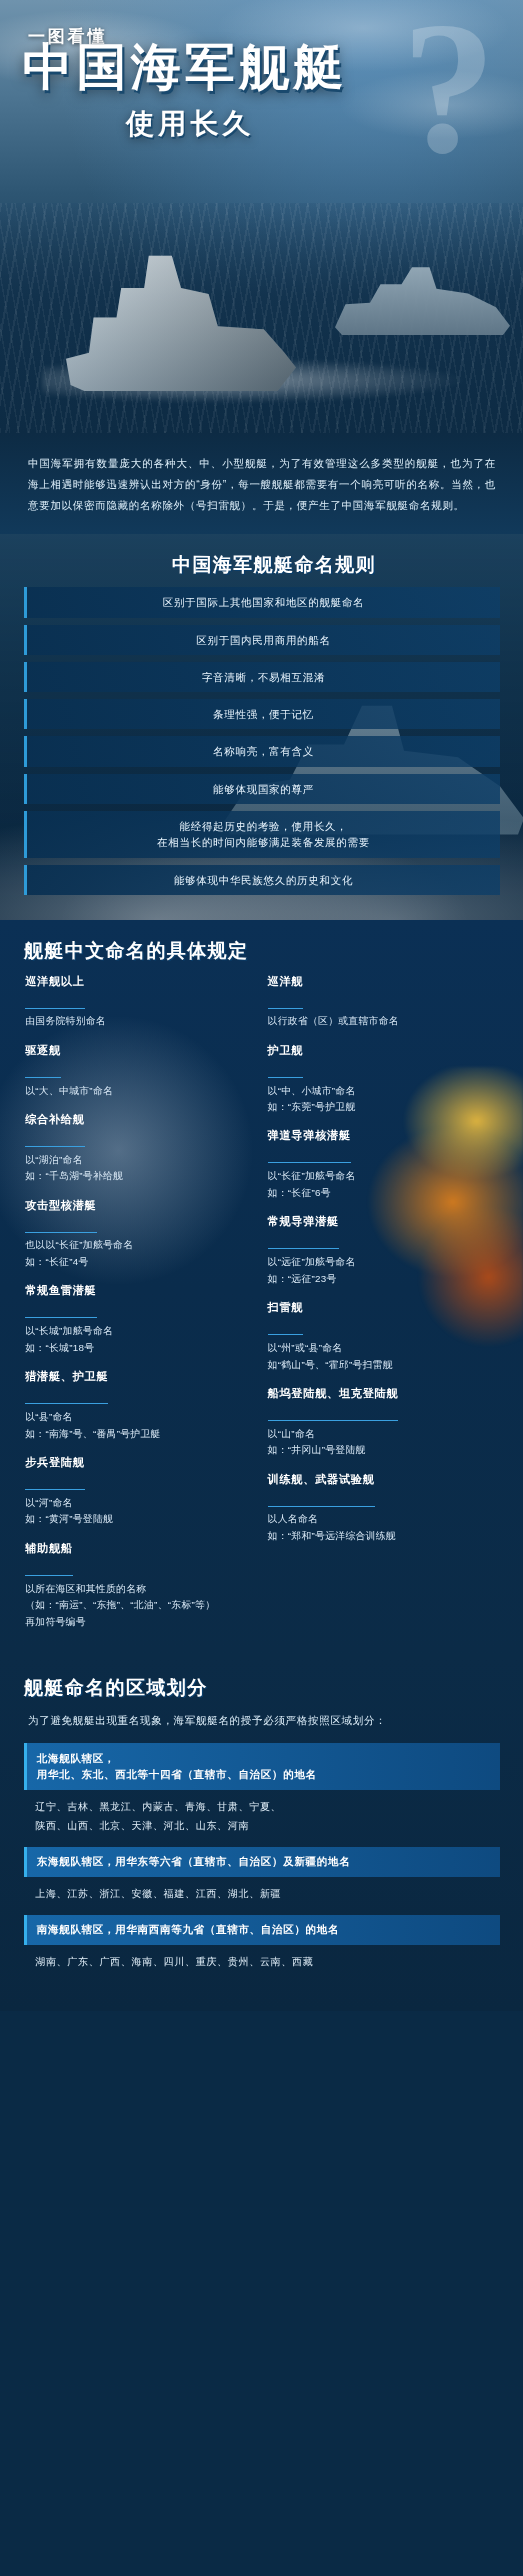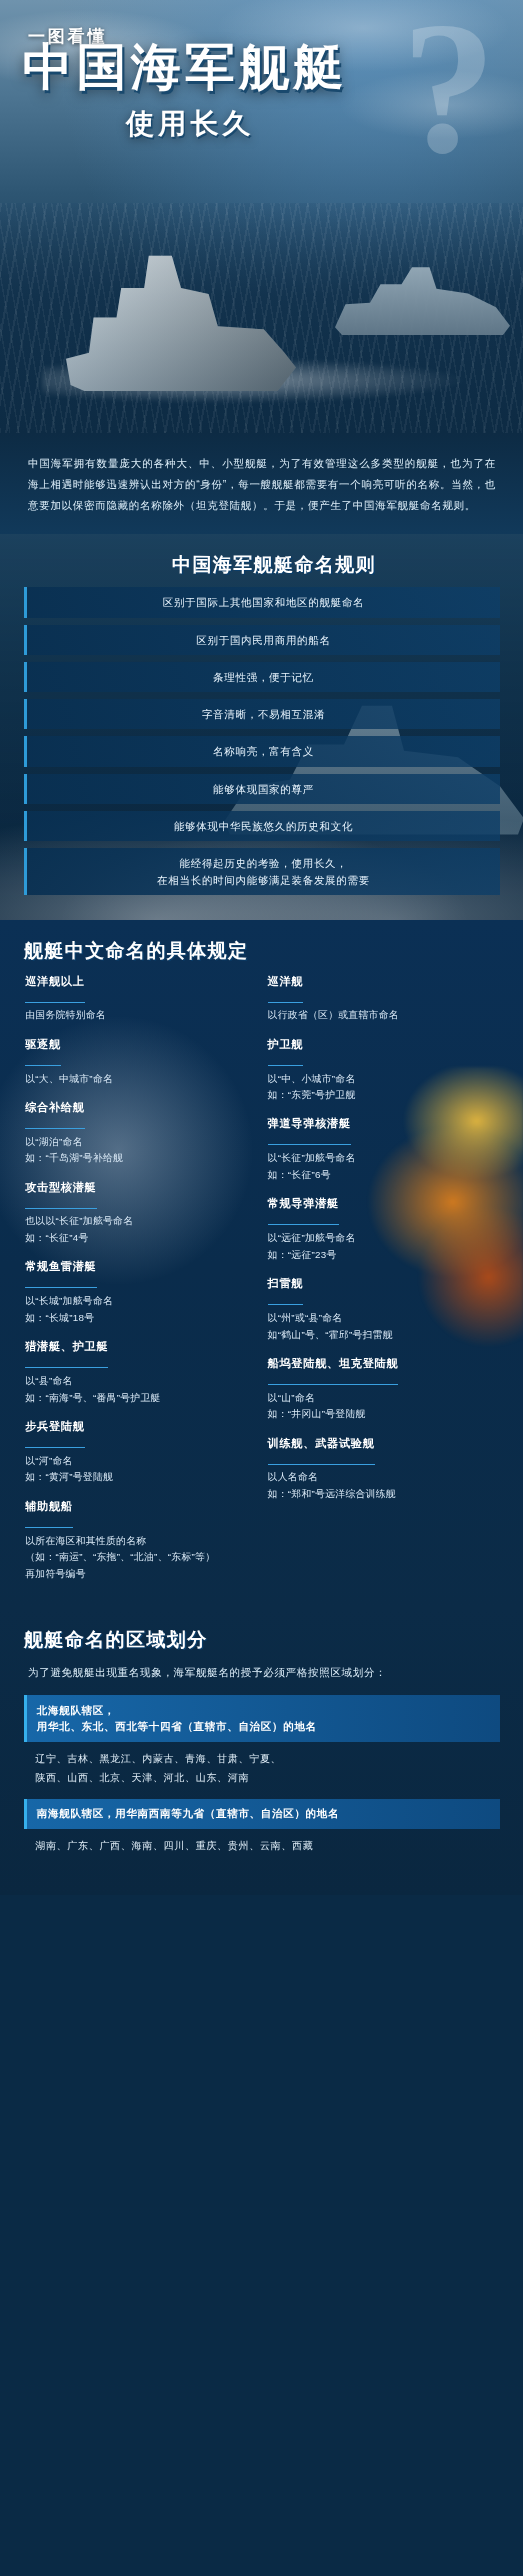--- a/index.html
+++ b/index.html
@@ -155,21 +155,21 @@
   .spec-cols{
     position:relative;
     display:flex; gap:0; padding:0 19.6px;
   }
   .spec-col{ width:50%; padding:0 5.6px; }
   .spec-item{ margin-bottom:12.6px; }
   .spec-h{
     display:inline-block;
     font-size:11.2px; font-weight:bold; color:#fff; letter-spacing:0.7px;
     border-bottom:1.4px solid #3aa0e0;
-    padding-bottom:13px; margin-bottom:4.9px;
+    padding-bottom:19px; margin-bottom:4.9px;
   }
   .spec-l{ font-size:9.8px; line-height:1.7; color:#dcebf8; letter-spacing:0.3px; }
 
   
   .region{
     background:linear-gradient(180deg,#0b2b47 0%,#0a2740 100%);
     padding-bottom:28px;
   }
   .region-note{
     font-size:10.5px; line-height:1.9; color:#dff0fb;
@@ -197,35 +197,35 @@
     <div class="sea"></div>
     <div class="wake"></div>
     <div class="ship-main"></div>
     <div class="ship-right"></div>
     <div class="qmark">?</div>
     <div class="hero-kicker">一图看懂</div>
     <div class="hero-title">中国海军舰艇</div>
     <div class="hero-sub">使用长久</div>
   </div>
 
-  <div class="intro">中国海军拥有数量庞大的各种大、中、小型舰艇，为了有效管理这么多类型的舰艇，也为了在海上相遇时能够迅速辨认出对方的“身份”，每一艘舰艇都需要有一个响亮可听的名称。当然，也意要加以保密而隐藏的名称除外（坦克登陆舰）。于是，便产生了中国海军舰艇命名规则。</div>
+  <div class="intro">中国海军拥有数量庞大的各种大、中、小型舰艇，为了有效管理这么多类型的舰艇，也为了在海上相遇时能够迅速辨认出对方的“身份”，每一艘舰艇都需要有一个响亮可听的名称。当然，也意要加以保密而隐藏的名称除外（号扫雷舰）。于是，便产生了中国海军舰艇命名规则。</div>
 
   <div class="rules">
     <div class="bg-ship"></div>
     <div class="bg-foam"></div>
     <div class="sec-title">中国海军舰艇命名规则</div>
     <div class="rule-item">区别于国际上其他国家和地区的舰艇命名</div>
     <div class="rule-item">区别于国内民用商用的船名</div>
+    <div class="rule-item">字音清晰，不易相互混淆</div>
     <div class="rule-item">条理性强，便于记忆</div>
-    <div class="rule-item">字音清晰，不易相互混淆</div>
     <div class="rule-item">名称响亮，富有含义</div>
     <div class="rule-item">能够体现国家的尊严</div>
-    <div class="rule-item">能够体现中华民族悠久的历史和文化</div>
     <div class="rule-item" style="white-space:pre-line">能经得起历史的考验，使用长久，
 在相当长的时间内能够满足装备发展的需要</div>
+    <div class="rule-item">能够体现中华民族悠久的历史和文化</div>
   </div>
 
   <div class="spec">
     <div class="smoke"></div>
     <div class="fire"></div>
     <div class="sec-title">舰艇中文命名的具体规定</div>
     <div class="spec-cols">
       <div class="spec-col">
         <div class="spec-item">
           <div class="spec-h">巡洋舰以上</div>
@@ -310,20 +310,24 @@
     <div class="sec-title">舰艇命名的区域划分</div>
     <div class="region-note">为了避免舰艇出现重名现象，海军舰艇名的授予必须严格按照区域划分：</div>
 
     <div class="region-block">
       <div class="region-head" style="white-space:pre-line">北海舰队辖区，
 用华北、东北、西北等十四省（直辖市、自治区）的地名</div>
       <div class="region-body" style="white-space:pre-line">辽宁、吉林、黑龙江、内蒙古、青海、甘肃、宁夏、
 陕西、山西、北京、天津、河北、山东、河南</div>
     </div>
 
+    <div class="region-block">
+      <div class="region-head" style="white-space:pre-line">东海舰队辖区，用华东等六省（直辖市、自治区）及新疆的地名</div>
+      <div class="region-body" style="white-space:pre-line">上海、江苏、浙江、安徽、福建、江西、湖北、新疆</div>
+    </div>
 
     <div class="region-block">
       <div class="region-head" style="white-space:pre-line">南海舰队辖区，用华南西南等九省（直辖市、自治区）的地名</div>
       <div class="region-body" style="white-space:pre-line">湖南、广东、广西、海南、四川、重庆、贵州、云南、西藏</div>
     </div>
   </div>
 
 </div>
 
 

